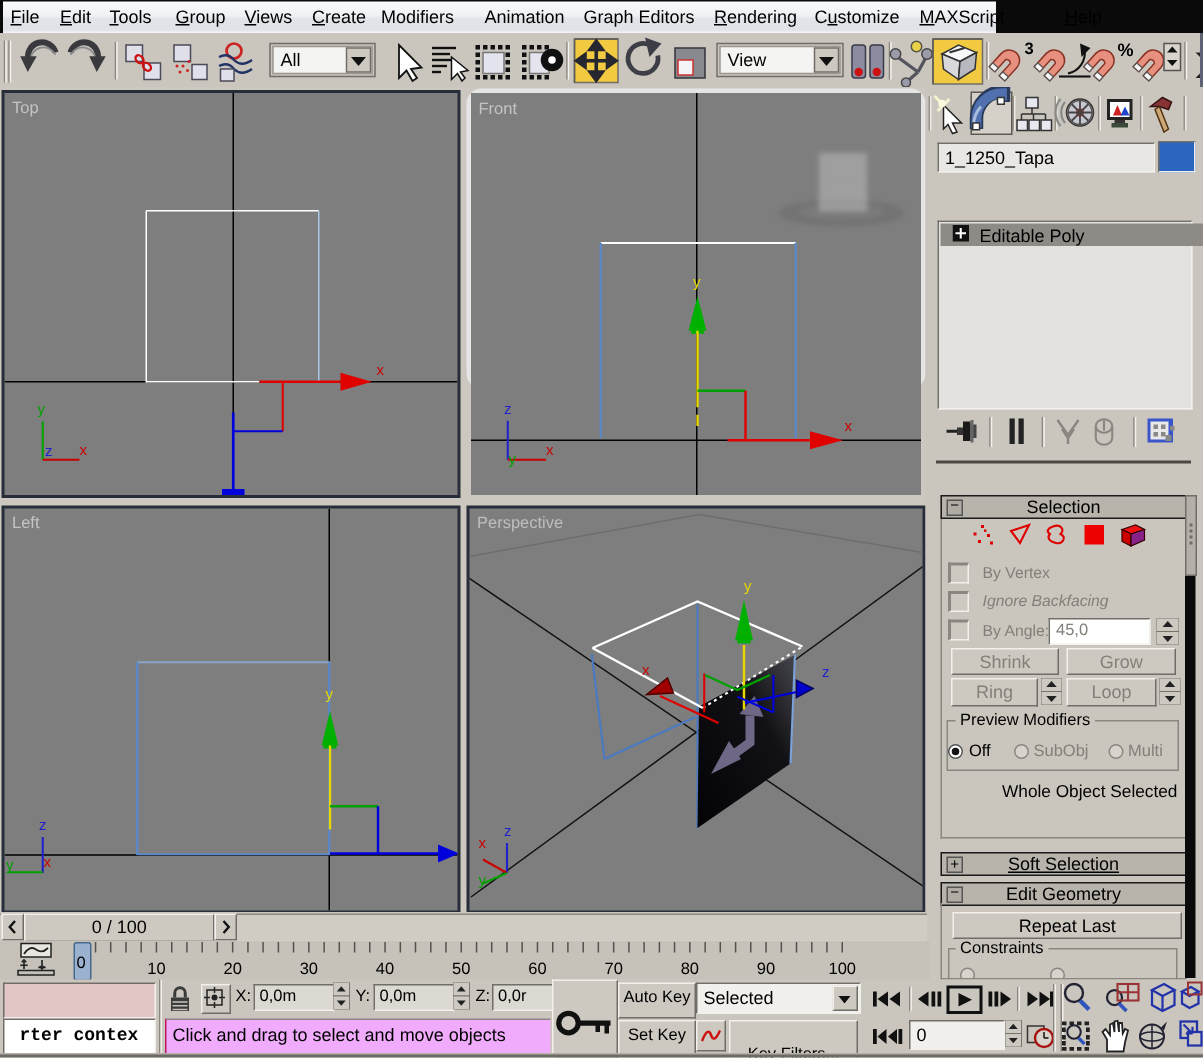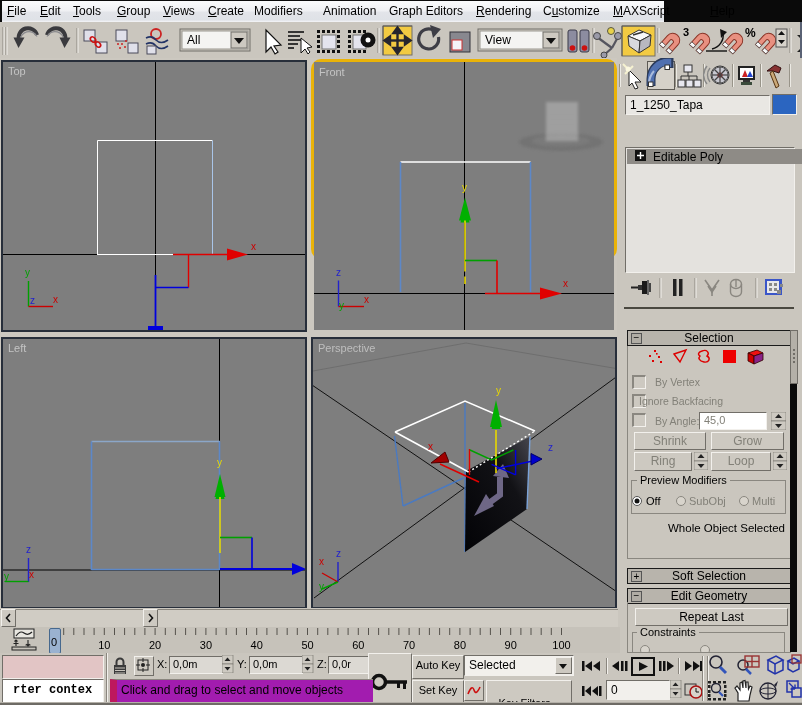--- a/index.html
+++ b/index.html
@@ -247,21 +247,21 @@
 
       <line x1="25.5" y1="219" x2="25.5" y2="244.5" stroke="#00a000" stroke-width="1.4"></line>
       <line x1="25.5" y1="244.5" x2="50" y2="244.5" stroke="#cc0000" stroke-width="1.4"></line>
       <text x="22" y="214" font-size="10" fill="#00a000">y</text>
       <text x="27" y="242" font-size="10" fill="#2222cc">z</text>
       <text x="50" y="241" font-size="10" fill="#cc0000">x</text>
      </svg>
     </div>
   </div>
 
-  <div class="abs" style="left:311px;top:1px;width:306px;height:200px;background:#eab308;border-radius:10px;">
+  <div class="abs" style="left:311px;top:1px;width:306px;height:200px;background:#e5e5e5;border-radius:10px;">
     <div class="abs" style="left:3px;top:3px;width:300px;height:268px;" id="vpFront">
      <svg width="300" height="268" style="position:absolute;left:0;top:0;background:#7e7e7e;">
       <line x1="150.5" y1="0" x2="150.5" y2="268" stroke="#000"></line>
       <line x1="0" y1="231.5" x2="300" y2="231.5" stroke="#000"></line>
       <text x="5" y="14" font-size="11" fill="#c4c4c4">Front</text>
 
       <defs>
             <filter id="gblur" x="-30%" y="-30%" width="160%" height="160%">
               <feGaussianBlur stdDeviation="1.6"></feGaussianBlur>
             </filter>
@@ -542,21 +542,21 @@
   <g>
    <polygon points="121,7 130,4 136,7 127,10" fill="#ee1111" stroke="#330000" stroke-width="0.8"></polygon>
    <polygon points="121,7 127,10 127,18 121,15" fill="#cc0000" stroke="#330000" stroke-width="0.8"></polygon>
    <polygon points="127,10 136,7 136,14 127,18" fill="#882288" stroke="#330000" stroke-width="0.8"></polygon>
   </g>
  </svg>
 
  <div class="abs" style="left:15px;top:317px;width:11px;height:11px;background:#cdc9c1;border-top:2px solid #8a8780;border-left:2px solid #8a8780;border-bottom:1px solid #f2f0ec;border-right:1px solid #f2f0ec;"></div>
  <span class="abs gray" style="left:38px;top:318px;font-size:10.5px;">By Vertex</span>
  <div class="abs" style="left:15px;top:336px;width:11px;height:11px;background:#cdc9c1;border-top:2px solid #8a8780;border-left:2px solid #8a8780;border-bottom:1px solid #f2f0ec;border-right:1px solid #f2f0ec;"></div>
- <span class="abs gray" style="left:22px;top:337px;font-size:10.5px;">Ignore Backfacing</span>
+ <span class="abs gray" style="left:38px;top:337px;font-size:10.5px;font-style:italic;">Ignore Backfacing</span>
  <div class="abs" style="left:15px;top:355px;width:11px;height:11px;background:#cdc9c1;border-top:2px solid #8a8780;border-left:2px solid #8a8780;border-bottom:1px solid #f2f0ec;border-right:1px solid #f2f0ec;"></div>
  <span class="abs gray" style="left:38px;top:357px;font-size:10.5px;">By Angle:</span>
  <div class="abs sunken" style="left:82px;top:354px;width:66px;height:16px;background:#ffffff;">
    <span class="gray" style="position:absolute;left:4px;top:1px;font-size:11px;">45,0</span>
  </div>
  <div class="abs" style="left:154px;top:354px;width:15px;height:19px;">
   <svg width="15" height="18">
    <rect x="0" y="0" width="15" height="9" fill="#cdc9c1" stroke="#716e68" stroke-width="0.6"></rect>
    <rect x="0" y="9" width="15" height="9" fill="#cdc9c1" stroke="#716e68" stroke-width="0.6"></rect>
    <path d="M4 6 L11 6 L7.5 2 Z" fill="#222"></path>
@@ -594,21 +594,21 @@
   <circle cx="54" cy="7" r="4.5" fill="#d8d4cc" stroke="#8a8780"></circle>
   <circle cx="117" cy="7" r="4.5" fill="#d8d4cc" stroke="#8a8780"></circle>
  </svg>
  <span class="abs" style="left:29px;top:437px;">Off</span>
  <span class="abs gray" style="left:72px;top:437px;">SubObj</span>
  <span class="abs gray" style="left:135px;top:437px;">Multi</span>
  <span class="abs" style="left:51px;top:464px;font-size:11.5px;">Whole Object Selected</span>
 
  <div class="abs" style="left:10px;top:510px;width:162px;height:14px;background:#b8b4ac;border:1px solid #1a1a1a;">
    <div class="abs" style="left:3px;top:2px;width:9px;height:9px;background:#b0aca4;border:1px solid #555;font-size:10px;line-height:9px;text-align:center;">+</div>
-   <div style="text-align:center;font-size:12px;">Soft Selection</div>
+   <div style="text-align:center;font-size:12px;text-decoration:underline;">Soft Selection</div>
  </div>
 
  <div class="abs" style="left:10px;top:530px;width:162px;height:14px;background:#b8b4ac;border:1px solid #1a1a1a;">
    <div class="abs" style="left:3px;top:2px;width:9px;height:9px;background:#b0aca4;border:1px solid #555;font-size:10px;line-height:7px;text-align:center;">−</div>
    <div style="text-align:center;font-size:12px;">Edit Geometry</div>
  </div>
  <div class="abs" style="left:10px;top:544px;width:162px;height:50px;border:1px solid #8a8780;border-top:none;"></div>
  <div class="abs raised btntext" style="left:18px;top:550px;width:151px;height:15px;background:#cdc9c1;padding-top:1px;">Repeat Last</div>
  <div class="abs" style="left:15px;top:574px;width:151px;height:20px;border:1px solid #8a8780;border-bottom:none;"></div>
  <span class="abs" style="left:20px;top:568px;background:#cac6be;padding:0 3px;">Constraints</span>
@@ -631,20 +631,21 @@
  </div>
 </div>
 
 <div class="abs" id="timeslider" style="left:0;top:608px;width:620px;height:19px;background:#cac6be;">
  <div class="abs" style="left:0px;top:1px;width:618px;height:17px;background:#d0ccc4;border-top:1px solid #8a867e;border-bottom:1px solid #f2f0ec;"></div>
  <div class="abs raised" style="left:1px;top:1px;width:13px;height:16px;background:#cdc9c1;">
    <svg width="13" height="16">
         <path d="M8 4 L4.5 8 L8 12" fill="none" stroke="#111" stroke-width="1.6"></path>
       </svg>
  </div>
+ <div class="abs raised btntext" style="left:16px;top:1px;width:125px;height:16px;background:#cdc9c1;padding-top:1px;">0 / 100</div>
  <div class="abs raised" style="left:143px;top:1px;width:13px;height:16px;background:#cdc9c1;">
    <svg width="13" height="16">
         <path d="M5 4 L8.5 8 L5 12" fill="none" stroke="#111" stroke-width="1.6"></path>
       </svg>
  </div>
 </div>
 
 <div class="abs" id="trackbar" style="left:0;top:627px;width:620px;height:26px;background:#c6c2ba;">
  <svg width="620" height="26" style="position:absolute;left:0;top:0;" id="rulersvg">
   <line x1="53.5" y1="1" x2="53.5" y2="8" stroke="#55524c"></line>
@@ -777,21 +778,21 @@
 
  <div class="abs raised" style="left:368px;top:0px;width:42px;height:51px;background:#cdc9c1;">
   <svg width="42" height="51">
    <circle cx="10" cy="28" r="6.5" fill="none" stroke="#111" stroke-width="3.5"></circle>
    <line x1="16" y1="28" x2="38" y2="28" stroke="#111" stroke-width="3.5"></line>
    <rect x="28" y="28" width="3" height="6" fill="#111"></rect>
         <rect x="34" y="28" width="3" height="7" fill="#111"></rect>
   </svg>
  </div>
 
- <div class="abs" style="left:110px;top:26px;width:256px;height:22px;background:#a21caf;border-top:1px solid #8a867e;border-left:7px solid #be185d;">
+ <div class="abs" style="left:110px;top:26px;width:256px;height:22px;background:#f0abfc;border-top:1px solid #8a867e;border-left:1px solid #be185d;">
   <span style="position:absolute;left:4px;top:3px;">Click and drag to select and move objects</span>
  </div>
 
  <div class="abs raised btntext" style="left:412px;top:2px;width:50px;height:19px;background:#cdc9c1;padding-top:3px;font-size:11px;">Auto Key</div>
  <div class="abs raised btntext" style="left:412px;top:27px;width:50px;height:19px;background:#cdc9c1;padding-top:3px;font-size:11px;">Set Key</div>
 
  <div class="abs sunken" style="left:464px;top:2px;width:108px;height:19px;background:#f2f0ec;">
   <span style="position:absolute;left:4px;top:2px;">Selected</span>
   <div class="abs raised" style="right:1px;top:1px;width:15px;height:15px;background:#cdc9c1;">
    <svg width="15" height="15">

